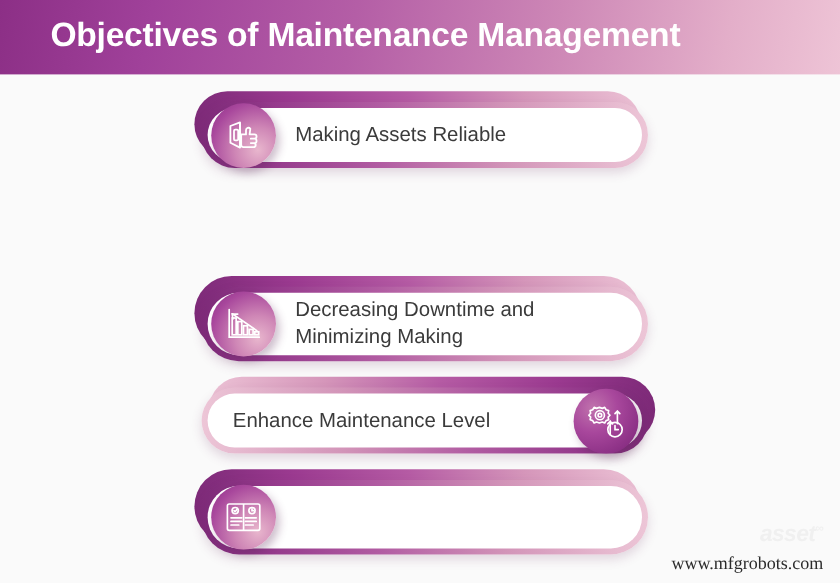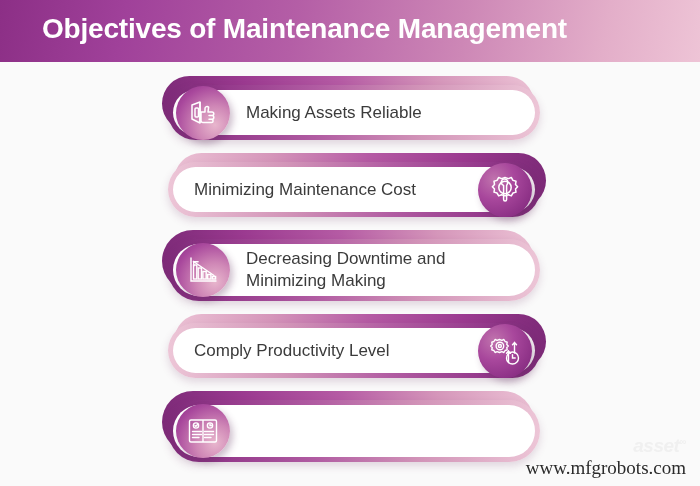--- a/index.html
+++ b/index.html
@@ -101,21 +101,21 @@
   
   .wm-logo{
     position:absolute;right:14px;bottom:29px;
     font-size:19px;font-weight:bold;font-style:italic;
     color:#f0f0f0;letter-spacing:-0.5px;
   }
   .wm-logo sup{font-size:10px;font-style:normal;}
   .wm-url{
     position:absolute;right:14px;bottom:7px;
     font-family:"Liberation Serif", serif;
-    font-size:19px;color:#2b2b2b;
+    font-size:15px;color:#2b2b2b;
   }
 </style>
 </head>
 <body>
 
 <div class="header">
   <div class="header-title">Objectives of Maintenance Management</div>
 </div>
 
 <div class="rows">
@@ -129,34 +129,20 @@
       <svg width="34" height="34" viewBox="0 0 34 34" fill="none" stroke="#ffffff" stroke-width="1.5">
         <path d="M6 9 L14 6 L14 27 L6 23 Z" stroke-linejoin="round"></path>
         <path d="M14 6 L14 27"></path>
         <rect x="9" y="12" width="3.5" height="9" rx="1"></rect>
         <path d="M15 16 L19 16 L19 12.5 a2 2 0 0 1 3.6 -1.2 L22 16 L26 16 a1.8 1.8 0 0 1 0 3.6 M23 19.6 h3 a1.8 1.8 0 0 1 0 3.6 h-3 M23 23.2 h2.4 a1.7 1.7 0 0 1 0 3.4 H17 a2 2 0 0 1 -2 -2 V16" stroke-linejoin="round" stroke-linecap="round"></path>
       </svg>
     </div>
     <div class="label">Making Assets Reliable</div>
   </div>
 
-  <div class="row right" id="row1">
-    <div class="tail"></div>
-    <div class="ring">
-      <div class="pill"></div>
-    </div>
-    <div class="badge">
-      <svg width="34" height="34" viewBox="0 0 34 34" fill="none" stroke="#ffffff" stroke-width="1.5">
-        <path d="M17 4.5 l3.4 1.1 2.9 -1.1 1.7 2.9 3 0.9 -0.5 3.1 2.1 2.3 -2.1 2.3 0.5 3.1 -3 0.9 -1.7 2.9 -2.9 -1.1 -3.4 1.1 -3.4 -1.1 -2.9 1.1 -1.7 -2.9 -3 -0.9 0.5 -3.1 -2.1 -2.3 2.1 -2.3 -0.5 -3.1 3 -0.9 1.7 -2.9 2.9 1.1 Z" stroke-linejoin="round"></path>
-        <circle cx="17" cy="14.5" r="6.2"></circle>
-        <path d="M19.2 11.2 a3.3 3.3 0 1 0 -3.6 1.2 L15.6 26.5 a1.5 1.5 0 0 0 3 0 L18.6 12.4 a3.3 3.3 0 0 0 0.6 -1.2 Z" stroke-linejoin="round"></path>
-      </svg>
-    </div>
-    <div class="label">Minimizing Maintenance Cost</div>
-  </div>
 
   <div class="row left" id="row2">
     <div class="tail"></div>
     <div class="ring">
       <div class="pill"></div>
     </div>
     <div class="badge">
       <svg width="34" height="34" viewBox="0 0 34 34" fill="none" stroke="#ffffff" stroke-width="1.4">
         <path d="M5 5 V28 H30" stroke-linecap="round"></path>
         <rect x="7.5" y="12" width="3.3" height="14"></rect>
@@ -181,21 +167,21 @@
       <svg width="34" height="34" viewBox="0 0 34 34" fill="none" stroke="#ffffff" stroke-width="1.4">
         <path d="M11.5 5.5 l2.4 0.8 2 -0.8 1.2 2 2.1 0.7 -0.4 2.2 1.5 1.6 -1.5 1.6 0.4 2.2 -2.1 0.7 -1.2 2 -2 -0.8 -2.4 0.8 -2.4 -0.8 -2 0.8 -1.2 -2 -2.1 -0.7 0.4 -2.2 -1.5 -1.6 1.5 -1.6 -0.4 -2.2 2.1 -0.7 1.2 -2 2 0.8 Z" stroke-linejoin="round"></path>
         <circle cx="11.9" cy="12" r="3.8"></circle>
         <circle cx="11.9" cy="12" r="1.5"></circle>
         <circle cx="24.5" cy="24" r="6"></circle>
         <path d="M24.5 20.6 V24 h2.7" stroke-linecap="round"></path>
         <path d="M20.5 28 V17 M20.5 17 l-2 2.2 M20.5 17 l2 2.2" stroke-linecap="round" stroke-linejoin="round"></path>
         <path d="M26.5 19 V8.5 M26.5 8.5 l-2 2.2 M26.5 8.5 l2 2.2" stroke-linecap="round" stroke-linejoin="round"></path>
       </svg>
     </div>
-    <div class="label">Comply Productivity Level</div>
+    <div class="label">Enhance Maintenance Level</div>
   </div>
 
   <div class="row left" id="row4">
     <div class="tail"></div>
     <div class="ring">
       <div class="pill"></div>
     </div>
     <div class="badge">
       <svg width="34" height="34" viewBox="0 0 34 34" fill="none" stroke="#ffffff" stroke-width="1.4">
         <rect x="3.5" y="6" width="27" height="22" rx="1.5"></rect>

